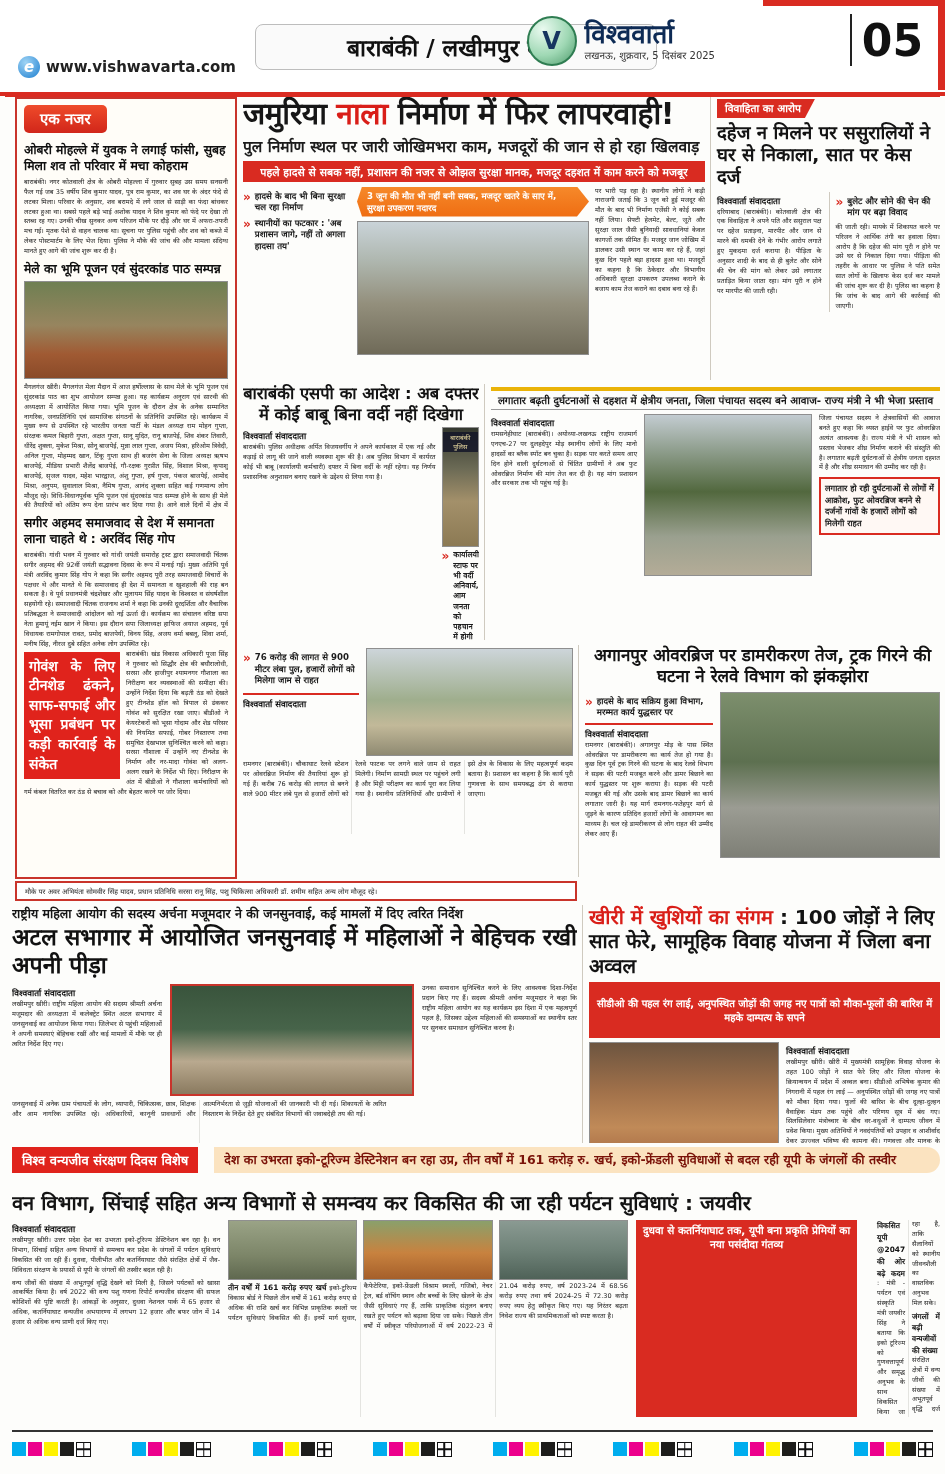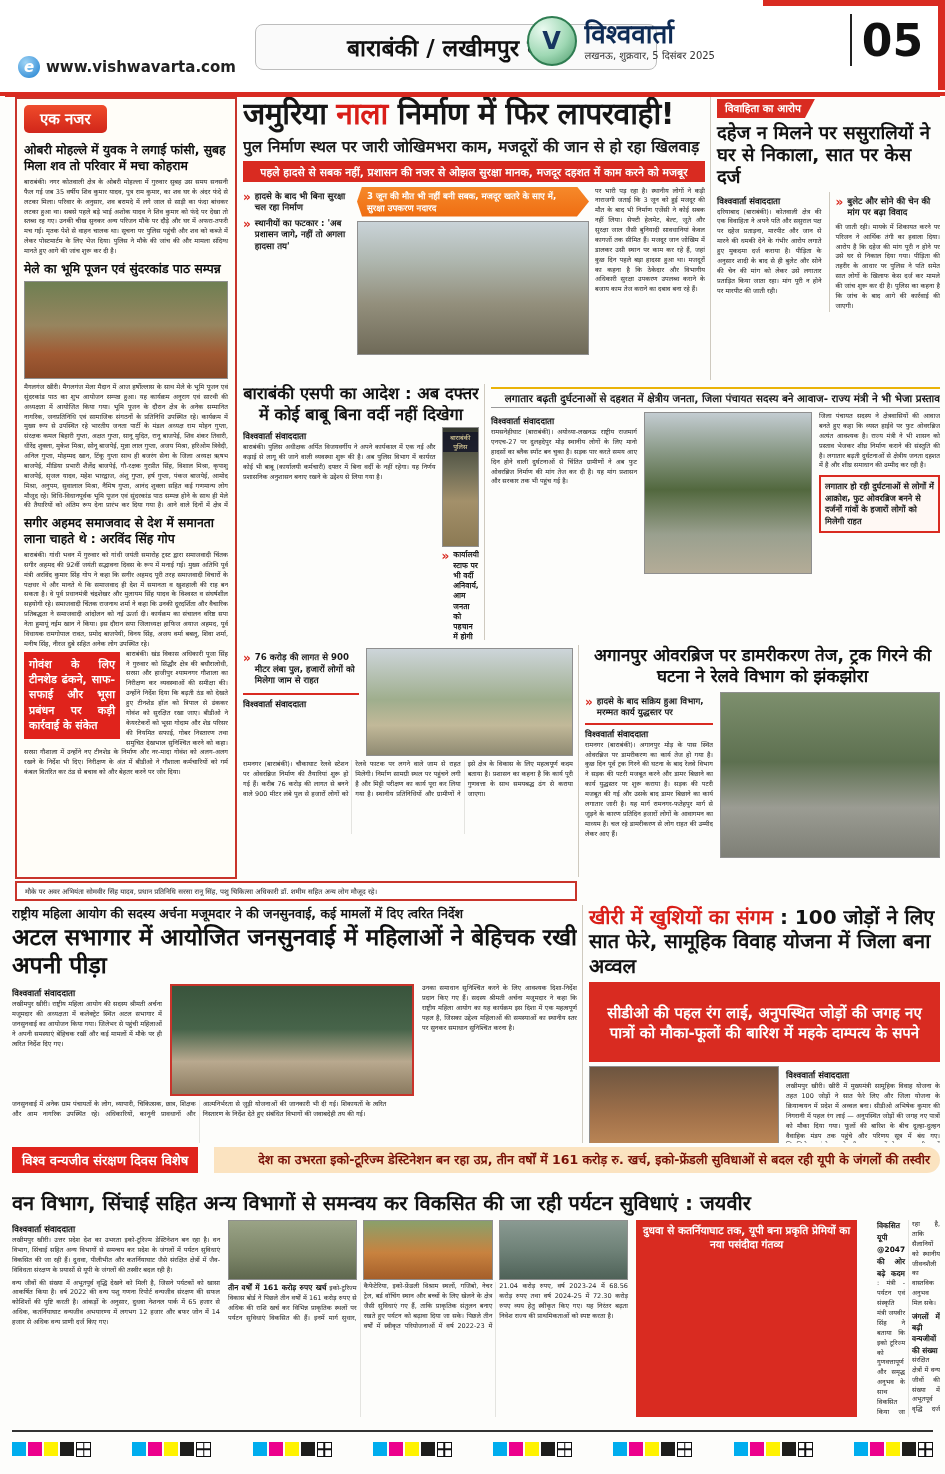--- a/index.html
+++ b/index.html
@@ -39,21 +39,21 @@
   .ph-bridge{background:linear-gradient(180deg,#7d8f6d 0%,#5d7050 42%,#9b9c93 70%,#7e7f76 100%);}
   .ph-meeting{background:linear-gradient(180deg,#39543c 0%,#47644a 40%,#b9a98f 70%,#8a7a5f 100%);}
   .ph-wedding{background:linear-gradient(180deg,#6d5540 0%,#a1714a 38%,#c08a58 66%,#9e5f3b 100%);}
   .ph-monkeys{background:linear-gradient(180deg,#9aa386 0%,#7c8568 60%,#5f684f 100%);}
   .ph-tigers{background:linear-gradient(180deg,#8aa06b 0%,#c8823f 55%,#a55f2a 100%);}
   .ph-rhinos{background:linear-gradient(180deg,#8a9a92 0%,#6f8278 50%,#4f6258 100%);}
   
   #sidebar{left:15px;top:97px;width:222px;height:782px;border:2px solid #c9342b;background:#fffdf8;padding:6px 7px;box-sizing:border-box;}
   .eknajar{display:inline-block;background:linear-gradient(180deg,#ef4b2a,#d1261a);color:#fff;font-weight:bold;font-size:15px;padding:3px 16px 5px;border-radius:5px;margin-bottom:5px;}
   .sb-title{font-size:12.3px;font-weight:bold;line-height:1.3;color:#101010;margin:5px 0 3px;}
-  .sb-quote{float:left;width:86px;background:#e0231c;color:#fff;font-weight:bold;font-size:11px;line-height:1.4;padding:5px;margin:2px 6px 2px 0;}
+  .sb-quote{float:left;width:86px;background:#e0231c;color:#fff;font-weight:bold;font-size:14px;line-height:1.4;padding:5px;margin:2px 6px 2px 0;}
   #sidebar-tail{left:15px;top:881px;width:562px;height:20px;border:2px solid #c9342b;display:flex;align-items:center;padding:0 8px;box-sizing:border-box;font-size:7px;color:#222;background:#fff;}
   
   #lead{left:243px;top:97px;width:462px;height:283px;}
   .lead-h1{font-size:30px;font-weight:bold;line-height:1.12;color:#161616;letter-spacing:-.5px;}
   .lead-h1 .red{color:#d91e18;}
   .lead-sub{font-size:15.5px;font-weight:bold;color:#1c1c1c;margin:4px 0 4px;}
   .lead-strip{font-size:10.8px;padding:3px 6px;}
   .lead-mid{display:flex;gap:6px;margin-top:5px;height:168px;}
   .lead-bullets{width:108px;}
   .lead-center{width:232px;display:flex;flex-direction:column;gap:4px;}
@@ -69,21 +69,21 @@
   #sp{left:243px;top:384px;width:236px;height:256px;}
   .sp-h{font-size:16.5px;font-weight:bold;text-align:center;line-height:1.25;color:#131313;}
   .sp-mid{display:flex;gap:6px;margin-top:2px;}
   .sp-mid .txt{flex:1;}
   .sp-photo-col{width:112px;}
   .sp-label{position:absolute;top:4px;left:0;right:0;background:rgba(20,22,40,.85);color:#e8d9a0;font-size:6.5px;text-align:center;padding:1px 0;}
   
   #nh27{left:484px;top:384px;width:456px;height:256px;border-left:1px solid #cfcabf;padding-left:6px;box-sizing:border-box;}
   .nh-h{font-size:19px;font-weight:bold;text-align:center;line-height:1.22;color:#141414;}
   .nh-h .red{color:#d91e18;}
-  .nh-sub{font-size:10.3px;font-weight:bold;text-align:right;border-top:2px solid #eab308;border-bottom:1px solid #999;padding:2px 0;margin:3px 0 4px;}
+  .nh-sub{font-size:10.3px;font-weight:bold;text-align:center;border-top:4px solid #eab308;border-bottom:1px solid #999;padding:2px 0;margin:3px 0 4px;}
   .nh-mid{display:flex;gap:7px;height:170px;}
   .nh-c1{width:146px;}
   .nh-photo{width:166px;height:160px;}
   .nh-c3{flex:1;display:flex;flex-direction:column;gap:4px;}
   .nh-quote{border:2px solid #d92b21;padding:4px;font-size:8.2px;font-weight:bold;line-height:1.4;color:#222;background:#fff8f4;}
   
   #chauka{left:243px;top:645px;width:330px;height:232px;}
   .ch-h{font-size:15.5px;font-weight:bold;line-height:1.25;color:#131313;}
   .ch-mid{display:flex;gap:7px;margin-top:3px;height:108px;}
   .ch-left{width:116px;}
@@ -99,29 +99,29 @@
   .ma-kicker{font-size:12.5px;font-weight:bold;color:#151515;margin-bottom:2px;}
   .ma-h{font-size:23px;font-weight:bold;line-height:1.2;color:#111;}
   .ma-mid{display:flex;gap:8px;margin-top:5px;height:112px;}
   .ma-c1{width:150px;}
   .ma-photo{width:240px;height:108px;border:2px solid #c9342b;}
   .ma-c3{flex:1;}
   .ma-bottom{margin-top:4px;height:48px;}
   #kheri{left:582px;top:905px;width:358px;height:238px;border-left:1px solid #cfcabf;padding-left:6px;box-sizing:border-box;}
   .kh-h{font-size:20px;font-weight:bold;line-height:1.22;color:#121212;}
   .kh-h .red{color:#d91e18;}
-  .kh-strip{font-size:15px;padding:20px 6px;margin:4px 0;}
+  .kh-strip{font-size:10px;padding:14px 6px;margin:4px 0;}
   .kh-mid{display:flex;gap:7px;height:132px;}
   .kh-photo{width:188px;height:128px;}
   .kh-body{flex:1;}
   
   #wildlife{left:12px;top:1147px;width:928px;height:270px;}
   .wl-row1{display:flex;gap:16px;align-items:stretch;margin-bottom:16px;}
   .wl-tag{background:#e0231c;color:#fff;font-weight:bold;font-size:13px;padding:4px 10px;white-space:nowrap;}
-  .wl-strip{flex:1;background:#fbe3c0;color:#7a1208;font-weight:bold;font-size:12.5px;padding:4px 10px;border-radius:0 14px 14px 0;text-align:right;}
+  .wl-strip{flex:1;background:#fbe3c0;color:#7a1208;font-weight:bold;font-size:12.5px;padding:4px 10px;border-radius:0 14px 14px 0;}
   .wl-h{font-size:20px;font-weight:bold;color:#131313;margin:2px 0 4px;}
   .wl-mid{display:flex;gap:8px;height:200px;}
   .wl-c1{width:208px;}
   .wl-cmid{width:400px;display:flex;flex-direction:column;gap:4px;}
   .wl-photos{display:flex;gap:6px;height:58px;}
   .wl-photos .photo{flex:1;height:100%;}
   .wl-subhead{font-weight:bold;font-size:7.4px;color:#111;}
   .wl-c3{flex:1;display:flex;flex-direction:row;gap:20px;}
   .wl-strip2{font-size:10.5px;padding:3px 6px;}
   

